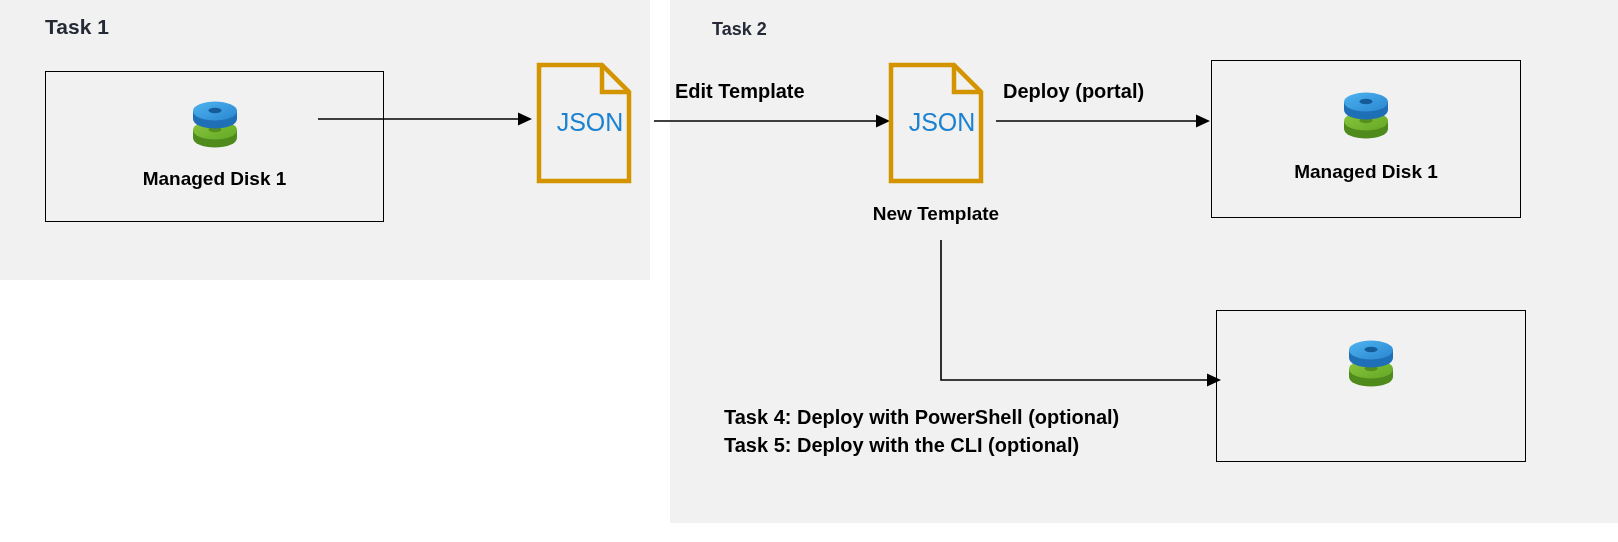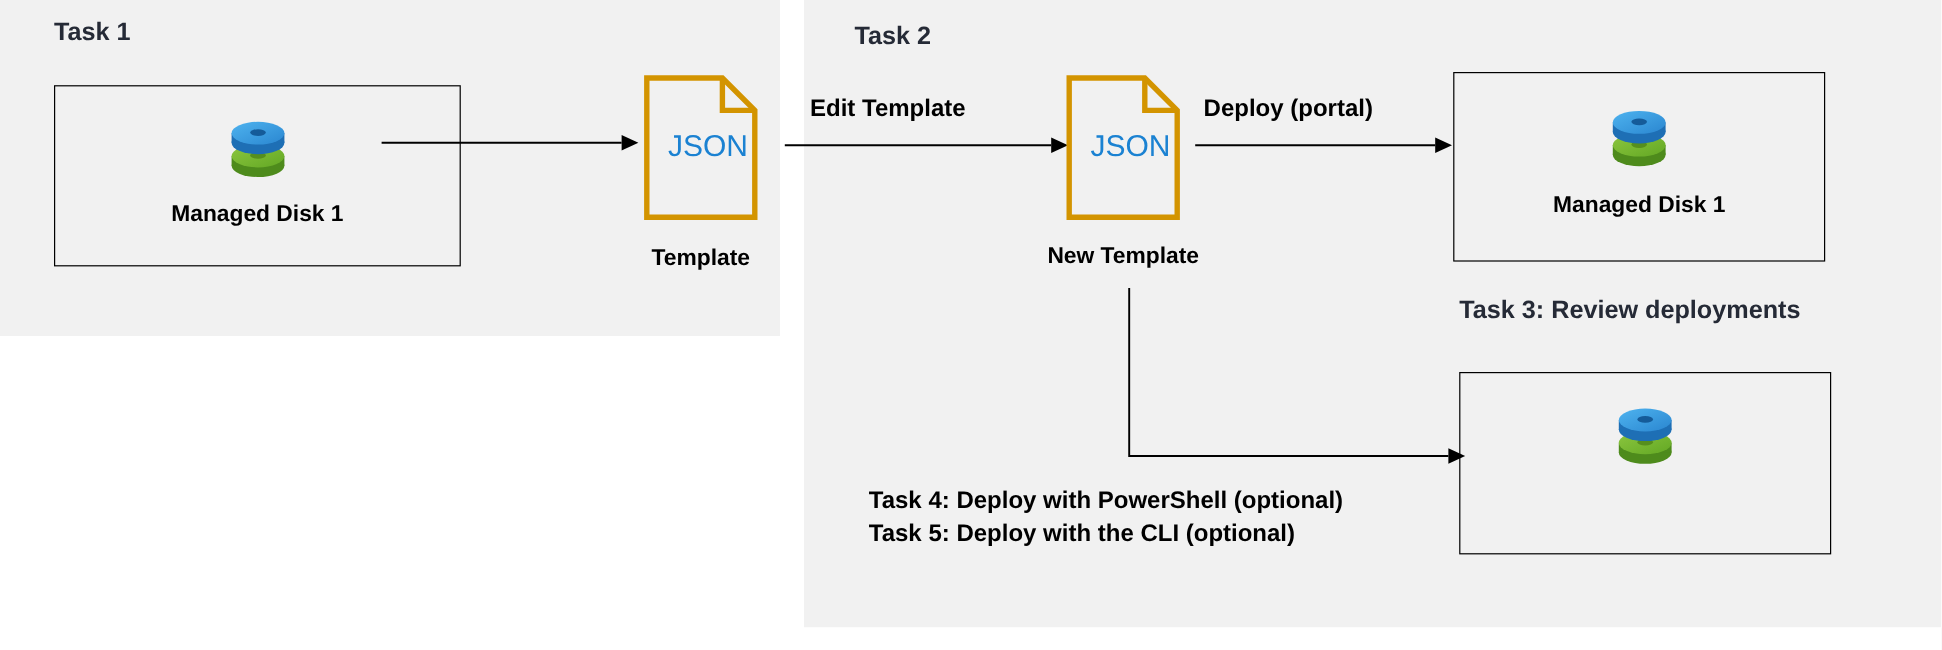--- a/index.html
+++ b/index.html
@@ -129,23 +129,22 @@
     <polygon points="200,4.5 214,11 200,17.5" fill="#000000"></polygon>
   </svg>
 
   <div class="json-doc" style="left:536px; top:62px;">
     <svg viewBox="0 0 96 122" width="96" height="122">
       <path d="M3 3 L66 3 L93 30 L93 119 L3 119 Z" fill="none" stroke="#d39400" stroke-width="4.5" stroke-linejoin="miter"></path>
       <path d="M66 3 L66 30 L93 30" fill="none" stroke="#d39400" stroke-width="4.5" stroke-linejoin="miter"></path>
     </svg>
     <div class="json-text" style="top:46px;">JSON</div>
   </div>
-  <div class="caption-under" style="left:486px; top:205px; width:196px;">Template</div>
-
-  <div class="task-label" style="left:712px; top:19px; font-size:21px;">Task 2</div>
+
+  <div class="task-label" style="left:712px; top:19px; font-size:18px;">Task 2</div>
 
   <div class="blk-label" style="left:675px; top:80px; font-size:20px;">Edit Template</div>
   <svg class="arrow-svg" style="left:654px; top:110px;" width="238" height="22" viewBox="0 0 238 22">
     <line x1="0" y1="11" x2="222" y2="11" stroke="#000000" stroke-width="1.6"></line>
     <polygon points="222,4.5 236,11 222,17.5" fill="#000000"></polygon>
   </svg>
 
   <div class="json-doc" style="left:888px; top:62px;">
     <svg viewBox="0 0 96 122" width="96" height="122">
       <path d="M3 3 L66 3 L93 30 L93 119 L3 119 Z" fill="none" stroke="#d39400" stroke-width="4.5" stroke-linejoin="miter"></path>
@@ -180,21 +179,20 @@
         <ellipse cx="31" cy="37.5" rx="6.5" ry="2.8" fill="#568f1e"></ellipse>
         <ellipse cx="31" cy="27" rx="22" ry="9.5" fill="#1e6fb5"></ellipse>
         <rect x="9" y="19" width="44" height="8" fill="#1e6fb5"></rect>
         <ellipse cx="31" cy="19" rx="22" ry="9.5" fill="url(#gBlueTopB)"></ellipse>
         <ellipse cx="31" cy="18.5" rx="6.5" ry="2.8" fill="#155b99"></ellipse>
       </svg>
     </div>
     <div class="disk-caption" style="top:100px;">Managed Disk 1</div>
   </div>
 
-  <div class="task-label" style="left:1216px; top:247px; font-size:21px;">Task 3: Review deployments</div>
 
   <svg class="arrow-svg" style="left:935px; top:238px;" width="290" height="155" viewBox="0 0 290 155">
     <path d="M6 2 L6 142 L272 142" fill="none" stroke="#000000" stroke-width="1.6"></path>
     <polygon points="272,135.5 286,142 272,148.5" fill="#000000"></polygon>
   </svg>
 
   <div class="blk-label" style="left:724px; top:406px; font-size:20px;">Task 4: Deploy with PowerShell (optional)</div>
   <div class="blk-label" style="left:724px; top:434px; font-size:20px;">Task 5: Deploy with the CLI (optional)</div>
 
   <div class="disk-box" style="left:1216px; top:310px; width:310px; height:152px;">

